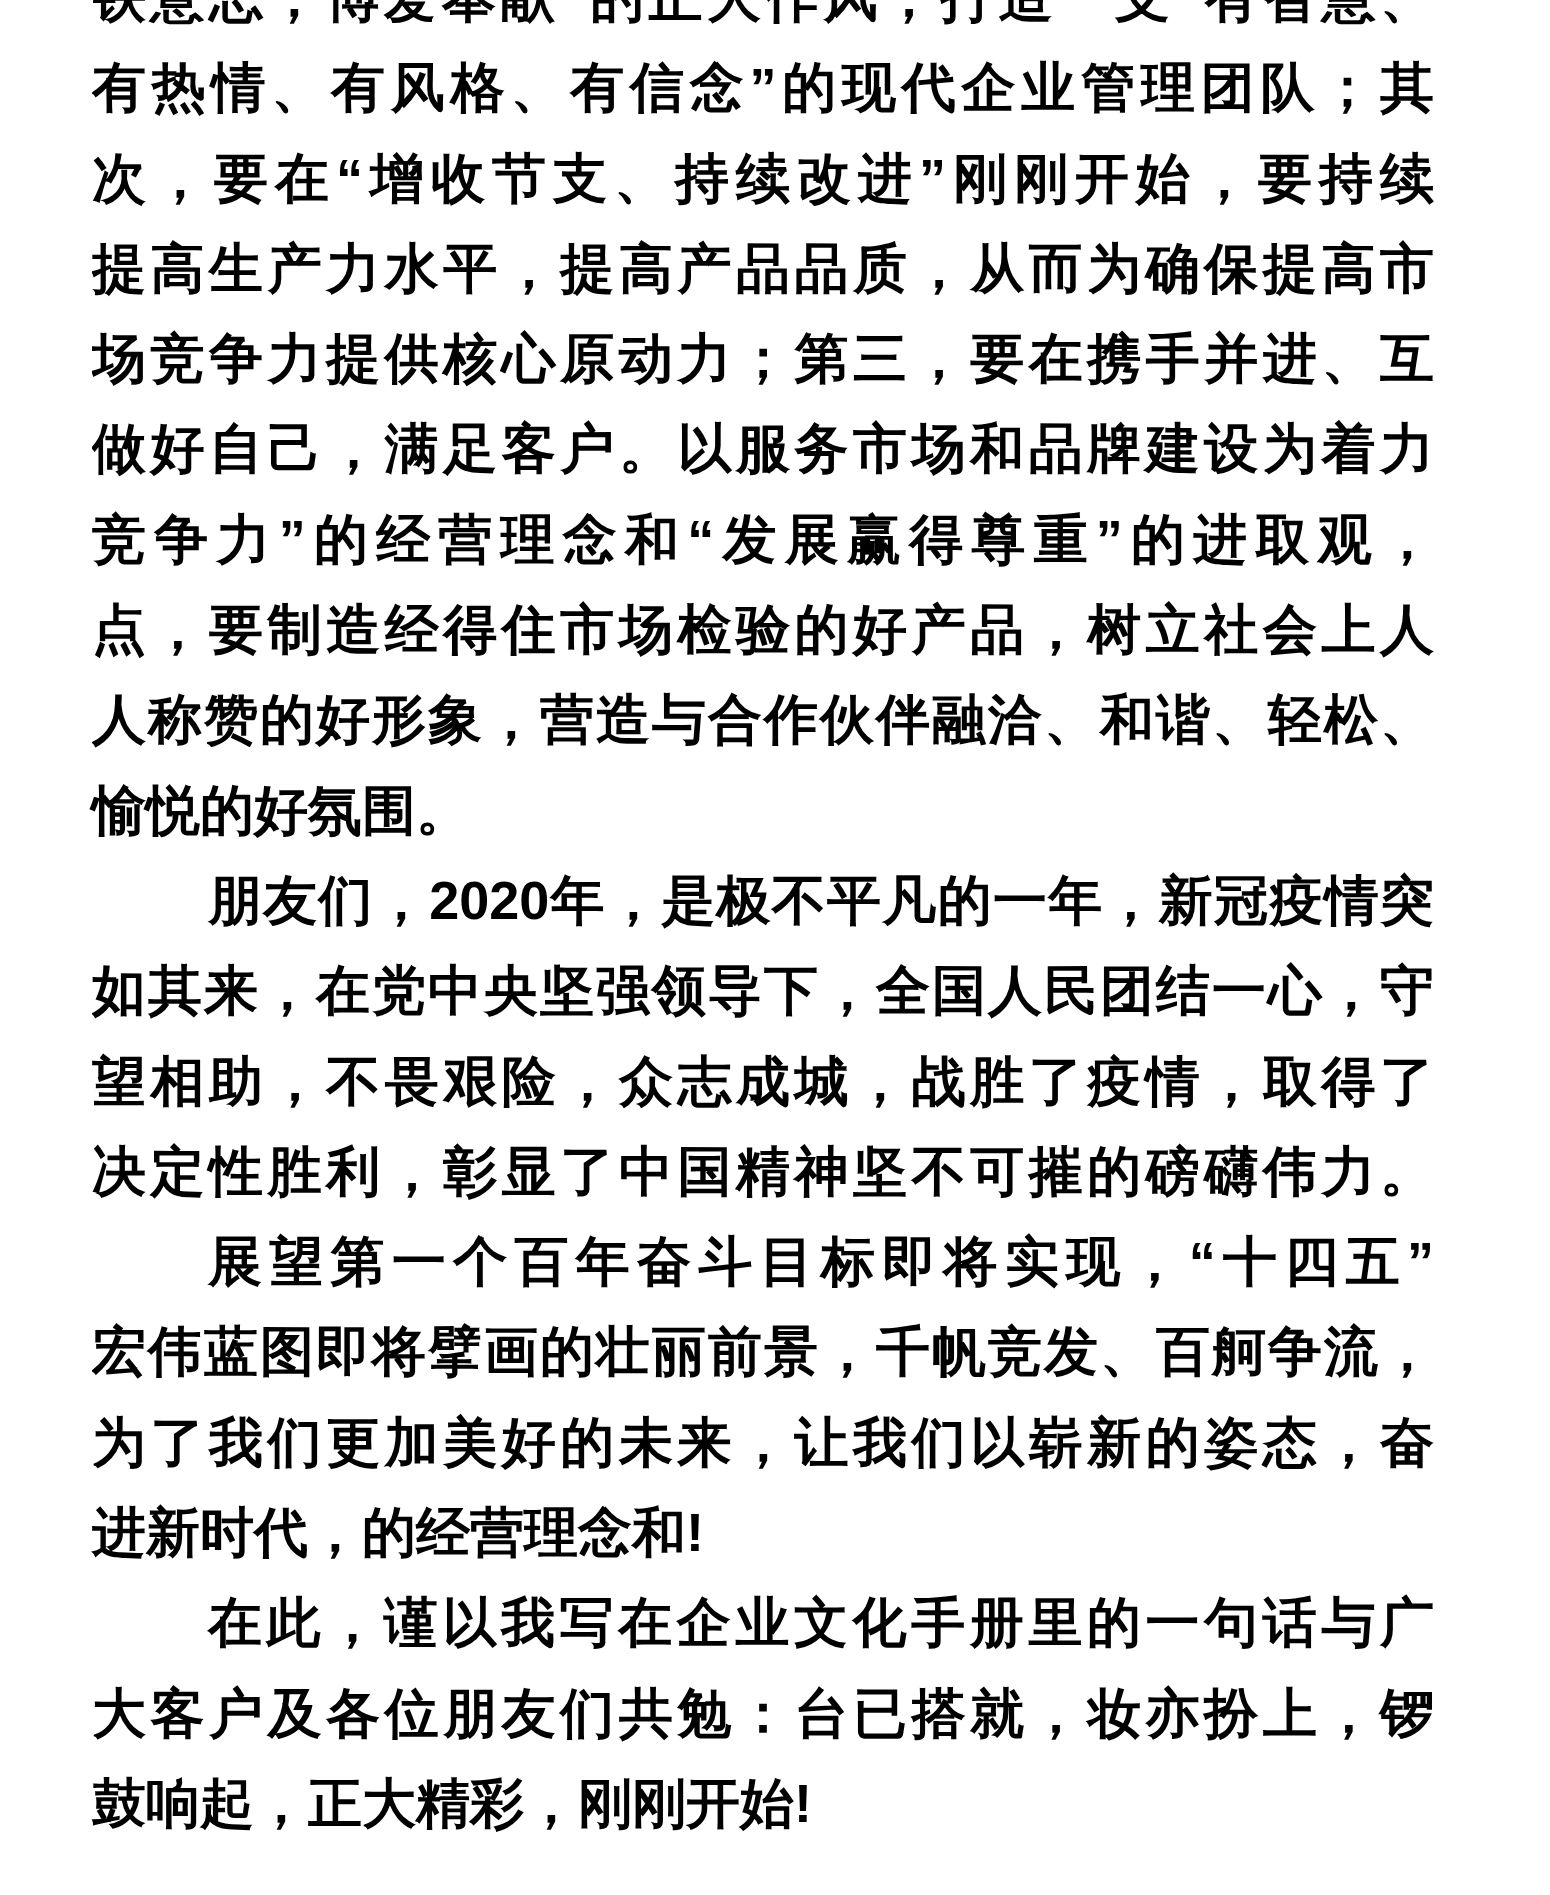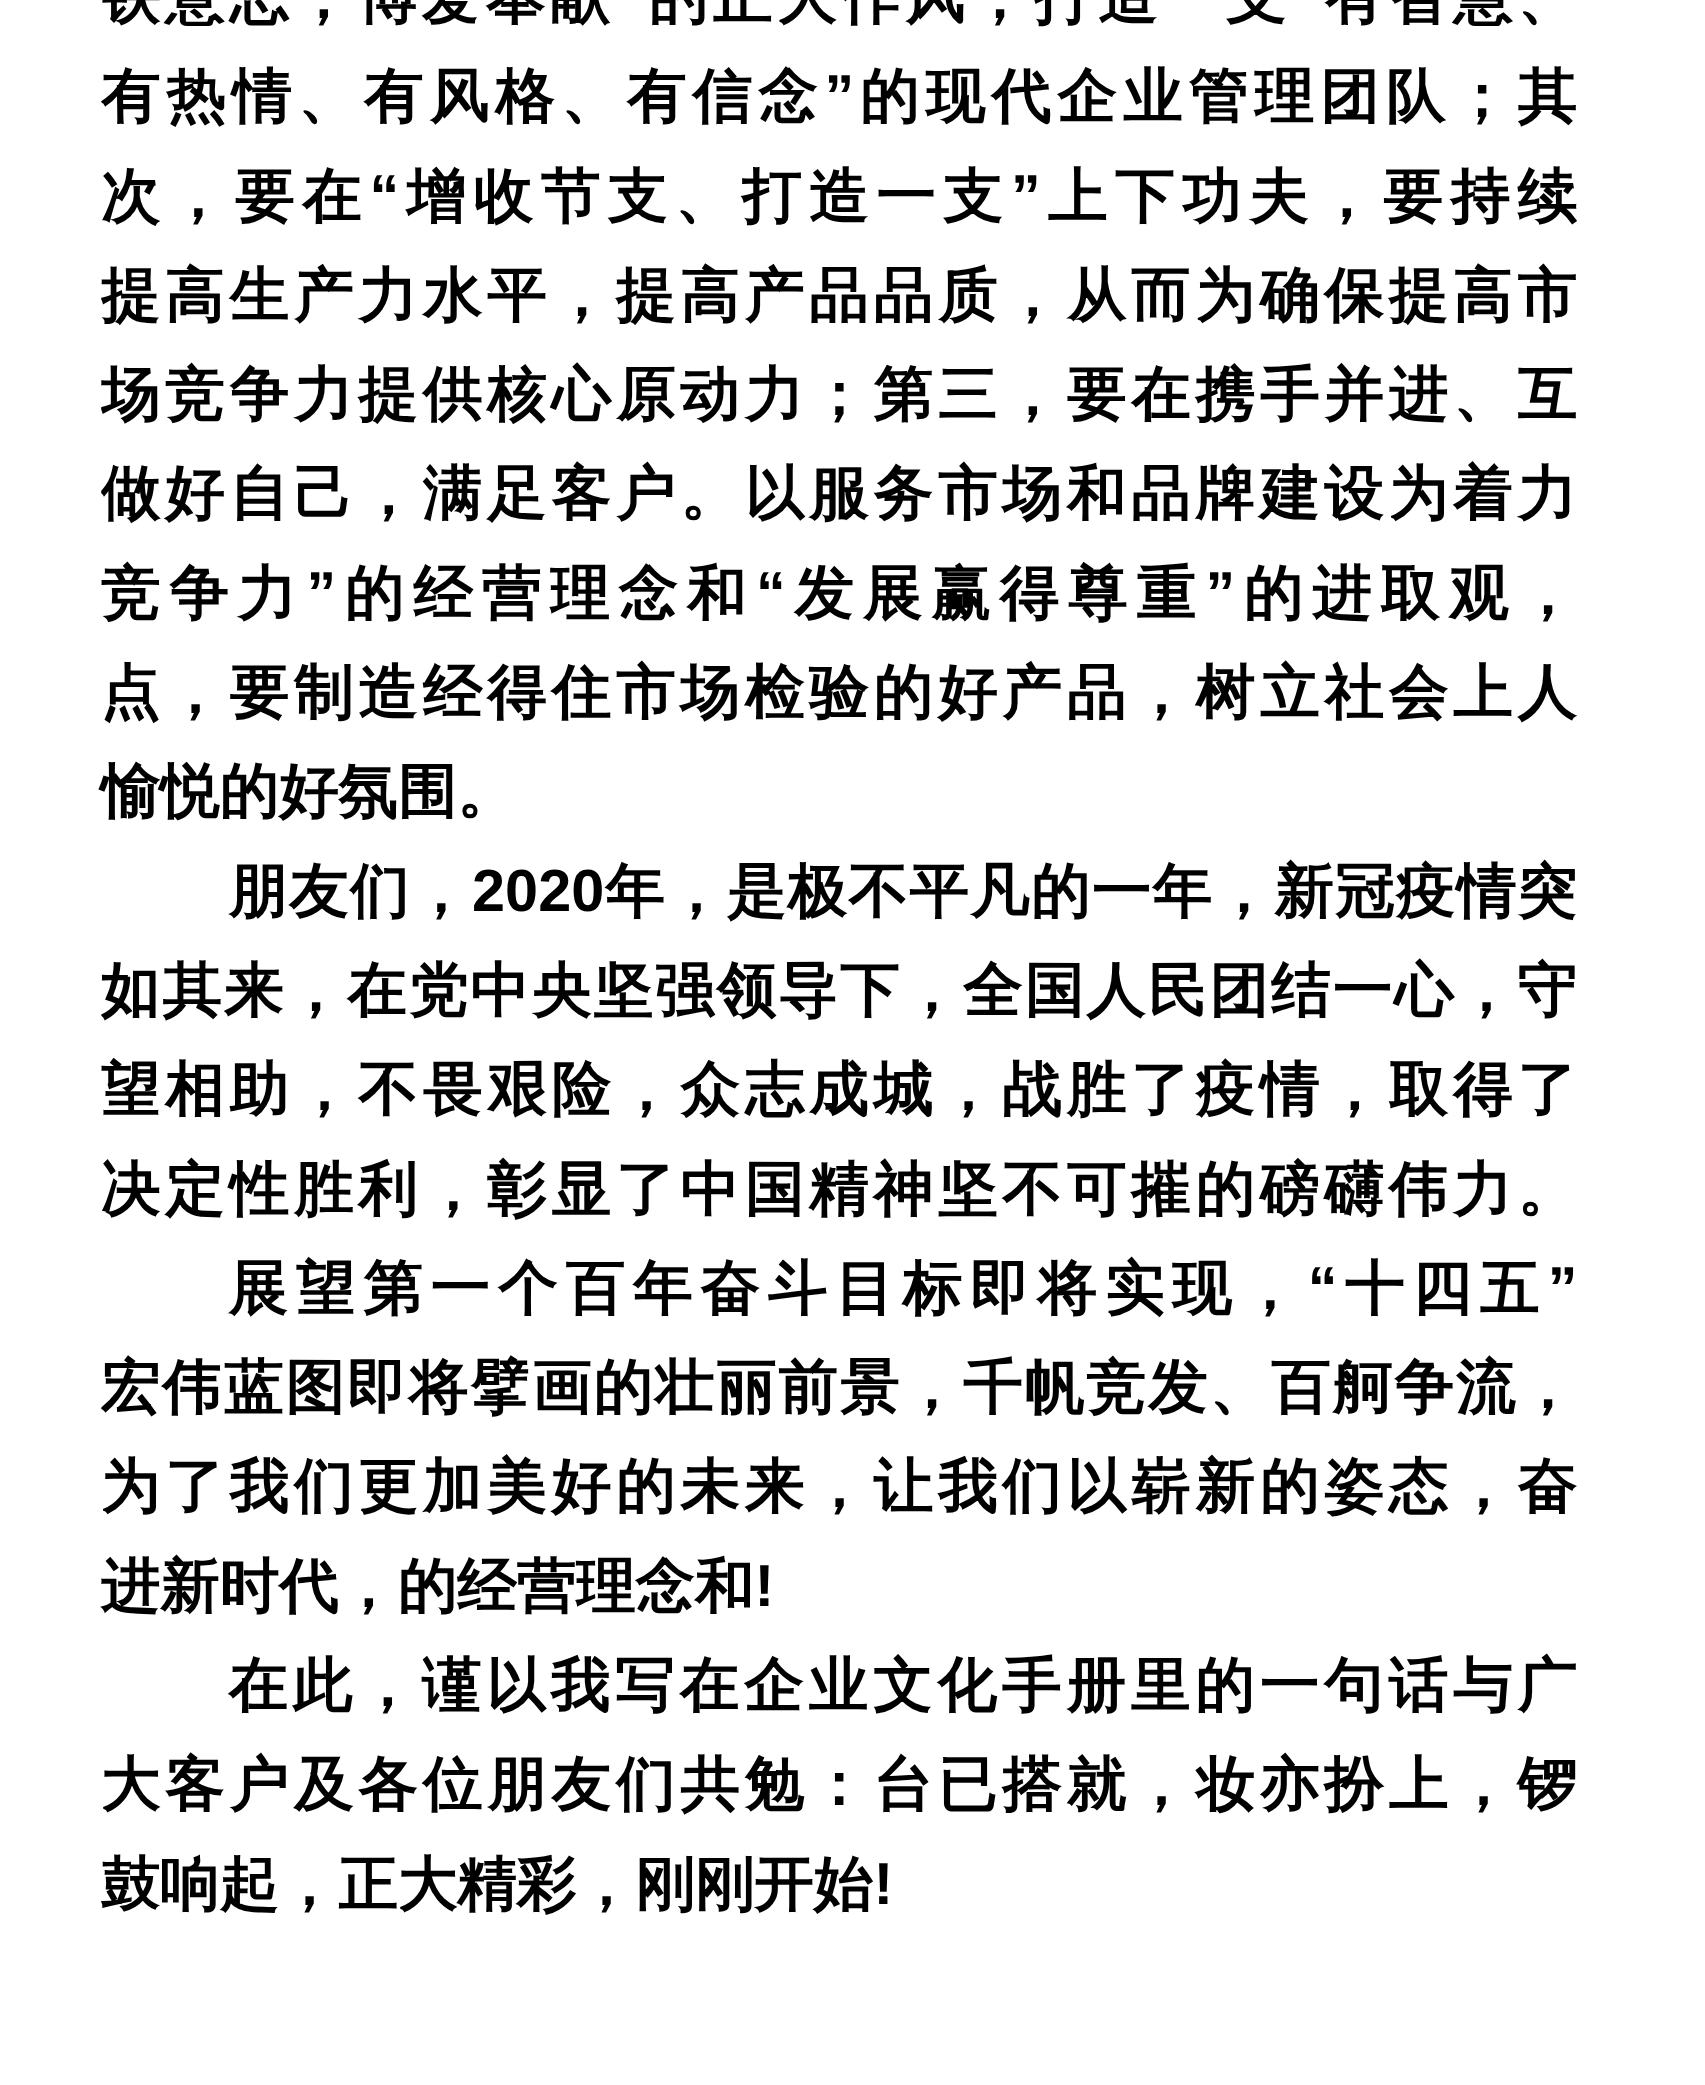--- a/index.html
+++ b/index.html
@@ -48,26 +48,27 @@
     text-indent: 116px;
   }
 </style>
 </head>
 <body>
 
 <div class="page">
   <div class="text-block" id="text-block">
       <div class="text-line justified">铁意志，博爱奉献”的正大作风，打造一支“有智慧、</div>
       <div class="text-line justified">有热情、有风格、有信念”的现代企业管理团队；其</div>
-      <div class="text-line justified">次，要在“增收节支、打造一支”上下功夫，要持续</div>
+      <div class="text-line justified">次，要在“增收节支、持续改进”刚刚开始，要持续</div>
       <div class="text-line justified">提高生产力水平，提高产品品质，从而为确保提高市</div>
       <div class="text-line justified">场竞争力提供核心原动力；第三，要在携手并进、互</div>
       <div class="text-line justified">做好自己，满足客户。以服务市场和品牌建设为着力</div>
       <div class="text-line justified">竞争力”的经营理念和“发展赢得尊重”的进取观，</div>
       <div class="text-line justified">点，要制造经得住市场检验的好产品，树立社会上人</div>
+      <div class="text-line justified">人称赞的好形象，营造与合作伙伴融洽、和谐、轻松、</div>
       <div class="text-line flush-left">愉悦的好氛围。</div>
       <div class="text-line justified indented">朋友们，2020年，是极不平凡的一年，新冠疫情突</div>
       <div class="text-line justified">如其来，在党中央坚强领导下，全国人民团结一心，守</div>
       <div class="text-line justified">望相助，不畏艰险，众志成城，战胜了疫情，取得了</div>
       <div class="text-line justified">决定性胜利，彰显了中国精神坚不可摧的磅礴伟力。</div>
       <div class="text-line justified indented">展望第一个百年奋斗目标即将实现，“十四五”</div>
       <div class="text-line justified">宏伟蓝图即将擘画的壮丽前景，千帆竞发、百舸争流，</div>
       <div class="text-line justified">为了我们更加美好的未来，让我们以崭新的姿态，奋</div>
       <div class="text-line flush-left">进新时代，的经营理念和!</div>
       <div class="text-line justified indented">在此，谨以我写在企业文化手册里的一句话与广</div>

